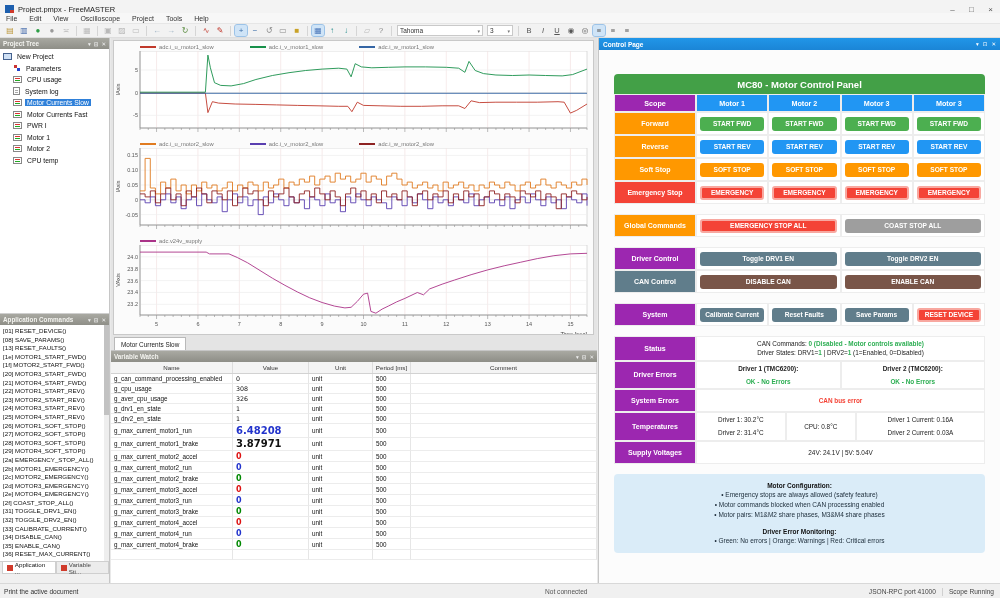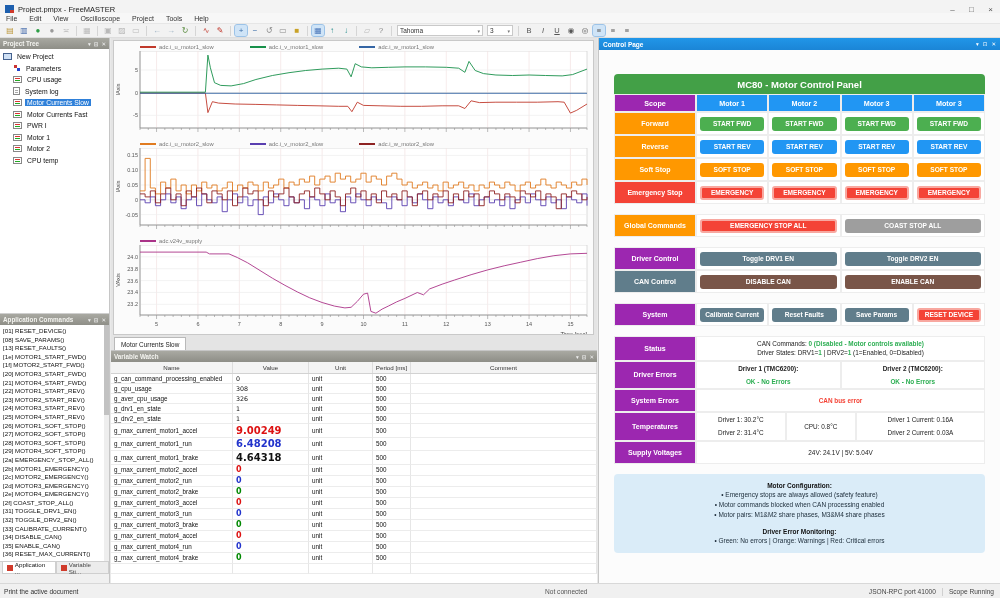--- a/index.html
+++ b/index.html
@@ -654,41 +654,32 @@
         <div class="w-grid w-row s">
           <span class="wc">g_drv2_en_state</span>
           <span class="wc">
             <span class="val vk">1</span>
           </span>
           <span class="wc">unit</span>
           <span class="wc">500</span>
           <span class="wc"></span>
         </div>
         <div class="w-grid w-row l">
-          <span class="wc">g_max_current_motor1_accel</span>
-          <span class="wc">
-            <span class="val vr">9.00249</span>
-          </span>
-          <span class="wc">unit</span>
-          <span class="wc">500</span>
-          <span class="wc"></span>
-        </div>
-        <div class="w-grid w-row l">
           <span class="wc">g_max_current_motor1_run</span>
           <span class="wc">
             <span class="val vb">6.48208</span>
           </span>
           <span class="wc">unit</span>
           <span class="wc">500</span>
           <span class="wc"></span>
         </div>
         <div class="w-grid w-row l">
           <span class="wc">g_max_current_motor1_brake</span>
           <span class="wc">
-            <span class="val vk">4.64318</span>
+            <span class="val vk">3.87971</span>
           </span>
           <span class="wc">unit</span>
           <span class="wc">500</span>
           <span class="wc"></span>
         </div>
         <div class="w-grid w-row m">
           <span class="wc">g_max_current_motor2_accel</span>
           <span class="wc">
             <span class="val vr">0</span>
           </span>

